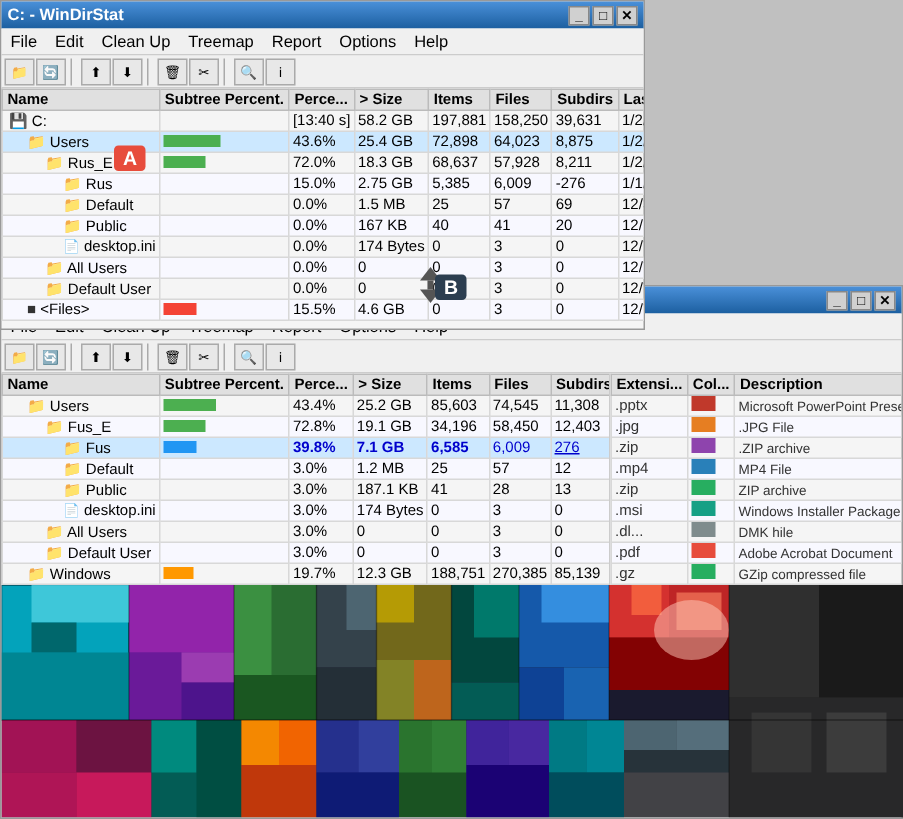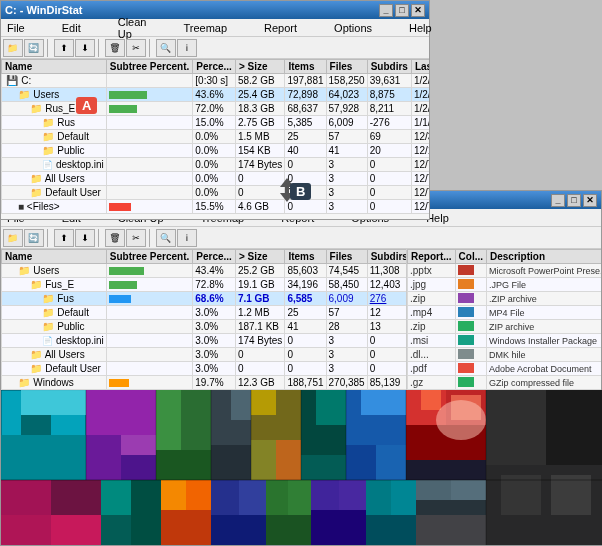--- a/index.html
+++ b/index.html
@@ -48,21 +48,20 @@
       color: #000;
     }
 
     .menubar {
       background: #f0f0f0;
       display: flex;
       height: 18px;
       align-items: center;
       border-bottom: 1px solid #ccc;
       font-size: 11px;
-      gap: 25px;
     }
     .menubar span {
       padding: 1px 6px;
       cursor: pointer;
     }
 
     .toolbar {
       background: #f0f0f0;
       display: flex;
       height: 22px;
@@ -188,21 +187,21 @@
           <th style="width:40px;">Items</th>
           <th style="width:40px;">Files</th>
           <th style="width:35px;">Subdirs</th>
           <th style="width:95px;">Last Change</th>
         </tr>
       </thead>
       <tbody>
         <tr>
           <td><span class="indent-0 drive-icon">💾</span> C:</td>
           <td></td>
-          <td class="pct-text">[0:30 s]</td>
+          <td class="pct-text">[13:40 s]</td>
           <td>58.2 GB</td>
           <td>197,881</td>
           <td>158,250</td>
           <td>39,631</td>
           <td>1/2/2021 1:52:58 A...</td>
         </tr>
         <tr class="row-highlight">
           <td><span class="indent-1 folder-icon">📁</span> Users</td>
           <td><span class="bar-green" style="width:38px;"></span></td>
           <td class="pct-text">43.6%</td>
@@ -239,21 +238,21 @@
           <td>1.5 MB</td>
           <td>25</td>
           <td>57</td>
           <td>69</td>
           <td>12/30/2020 4:27:4...</td>
         </tr>
         <tr>
           <td><span class="indent-3 folder-icon">📁</span> Public</td>
           <td></td>
           <td class="pct-text">0.0%</td>
-          <td>154 KB</td>
+          <td>167 KB</td>
           <td>40</td>
           <td>41</td>
           <td>20</td>
           <td>12/13/2020 9:23:0...</td>
         </tr>
         <tr>
           <td><span class="indent-3 file-icon">📄</span> desktop.ini</td>
           <td></td>
           <td class="pct-text">0.0%</td>
           <td>174 Bytes</td>
@@ -374,21 +373,21 @@
             <td class="pct-text">72.8%</td>
             <td>19.1 GB</td>
             <td>34,196</td>
             <td>58,450</td>
             <td>12,403</td>
 
           </tr>
           <tr class="row-highlight">
             <td><span class="indent-3 folder-icon">📁</span> Fus</td>
             <td><span class="bar-blue" style="width:22px;"></span></td>
-            <td class="pct-text" style="color:#0000cc; font-weight:bold;">68.6%</td>
+            <td class="pct-text" style="color:#0000cc; font-weight:bold;">39.8%</td>
             <td style="color:#0000cc; font-weight:bold;margin-left:44px;">7.1 GB</td>
             <td style="color:#0000cc; font-weight:bold;">6,585</td>
             <td style="color:#0000cc;">6,009</td>
             <td style="color:#0000cc;text-decoration:underline;">276</td>
 
           </tr>
           <tr>
             <td><span class="indent-3 folder-icon">📁</span> Default</td>
             <td></td>
             <td class="pct-text">3.0%</td>
@@ -459,21 +458,21 @@
 
           </tr>
         </tbody>
       </table>
     </div>
 
     <div style="width:195px; overflow:hidden; border-left:1px solid #ccc;">
       <table class="tree-table" style="width:100%;">
         <thead>
           <tr>
-            <th style="width:50px;">Report...</th>
+            <th style="width:50px;">Extensi...</th>
             <th style="width:30px;">Col...</th>
             <th>Description</th>
           </tr>
         </thead>
         <tbody>
           <tr>
             <td class="ext-col">.pptx</td>
             <td><span style="display:inline-block;width:16px;height:10px;background:#c0392b;"></span></td>
             <td class="desc-col" style="font-size:9px;">Microsoft PowerPoint Prese...</td>
           </tr>

